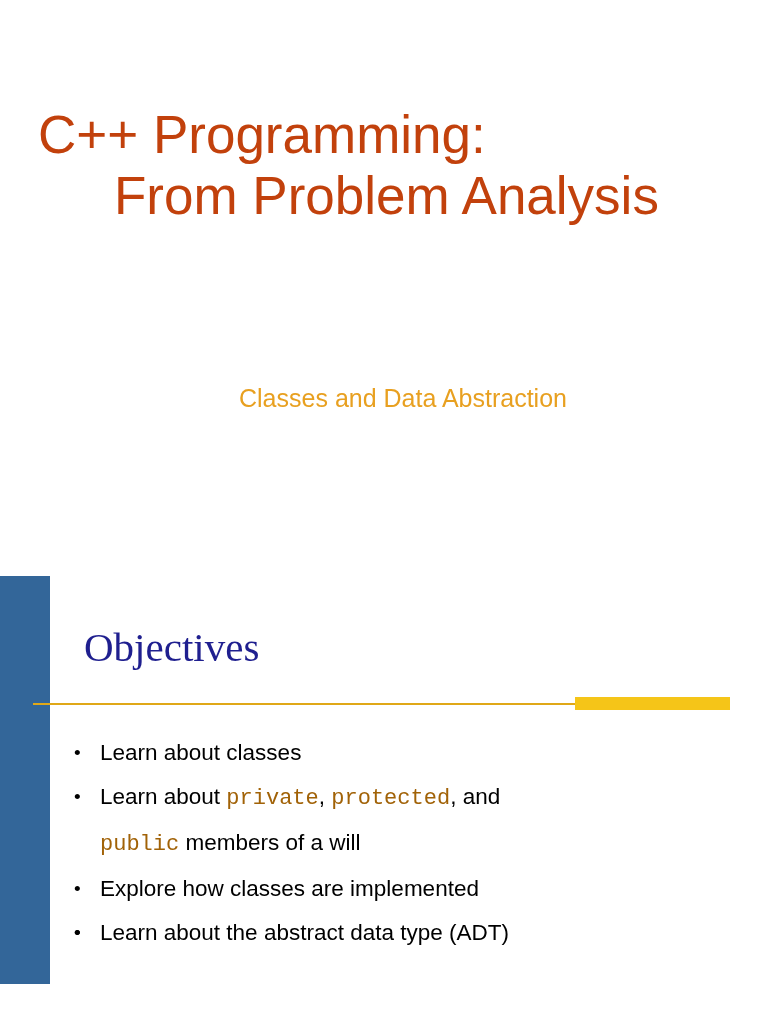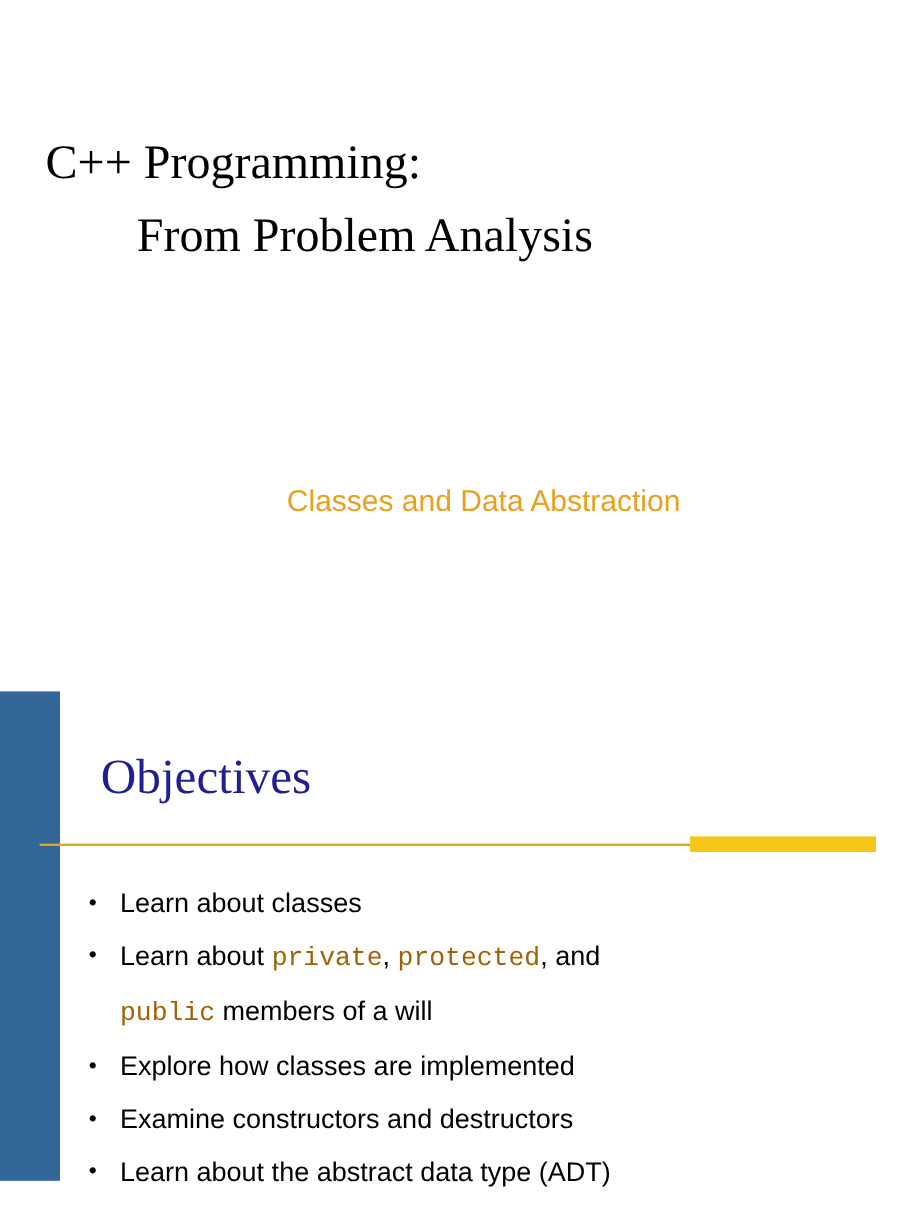--- a/index.html
+++ b/index.html
@@ -23,42 +23,41 @@
     width: 768px;
     height: 576px;
     background: #ffffff;
     overflow: hidden;
   }
   .title-main {
     position: absolute;
     left: 38px;
     top: 104px;
     width: 700px;
-    font-family: Liberation Serif, serif;
-    font-size: 40px;
+    font-family: Liberation Sans, sans-serif;
+    font-size: 53px;
     line-height: 61px;
-    color: #000000;
+    color: #c2410c;
     letter-spacing: 0px;
   }
   .title-line1 { display: block; }
   .title-line2 { display: block; padding-left: 76px; }
   .title-line3 { display: block; padding-left: 76px; }
 
   .title-sub {
     position: absolute;
     left: 0;
     top: 384px;
     width: 768px;
     text-align: center;
     font-family: "Liberation Sans", sans-serif;
     font-size: 25px;
     color: #e8a020;
     padding-left: 38px;
     box-sizing: border-box;
-    margin-top: 20px;
   }
 
   
   .slide-obj {
     position: absolute;
     left: 0;
     top: 576px;
     width: 768px;
     height: 448px;
     background: #ffffff;
@@ -147,17 +146,17 @@
   <div class="side-bar"></div>
   <div class="obj-heading">Objectives</div>
   <div class="rule-thin"></div>
   <div class="rule-thick"></div>
 
   <div class="obj-body">
     <ul class="obj-list" id="objectives-list">
         <li><span class="bullet">•</span><span><span>Learn about classes</span></span></li>
         <li><span class="bullet">•</span><span><span>Learn about </span><span class="kw">private</span><span>, </span><span class="kw">protected</span><span>, and</span><br><span class="kw">public</span><span> members of a will</span></span></li>
         <li><span class="bullet">•</span><span><span>Explore how classes are implemented</span></span></li>
-        <li><span class="bullet">•</span><span><span>Examine constructors and destructors</span></span></li>
+        <li><span class="bullet">•</span></li>
         <li><span class="bullet">•</span><span><span>Learn about the abstract data type (ADT)</span></span></li>
       </ul>
   </div>
 </div>
 
 </body></html>

